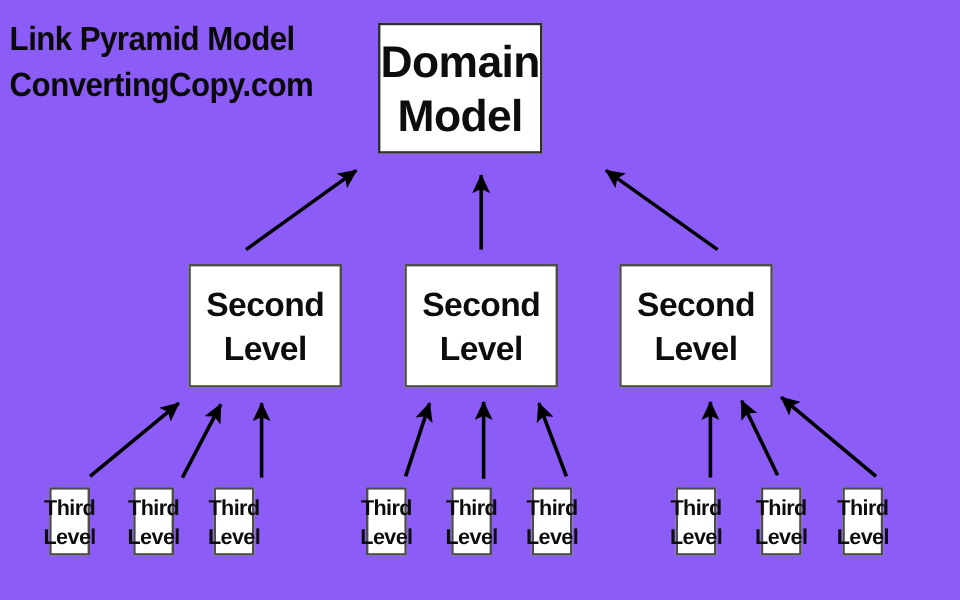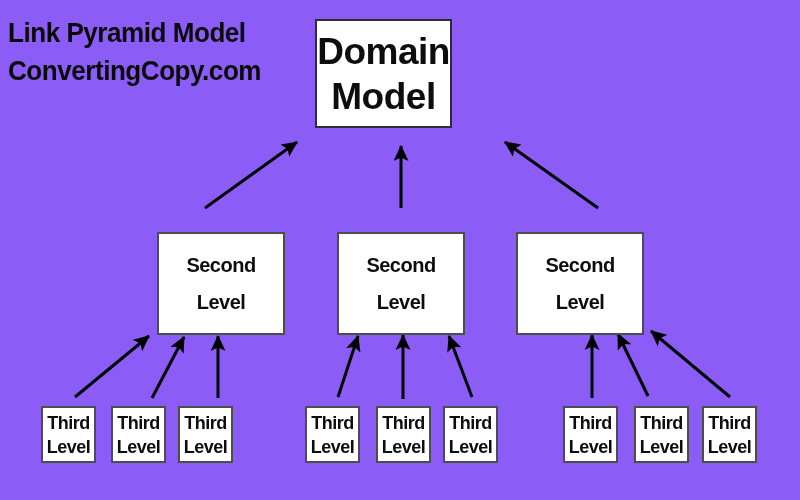--- a/index.html
+++ b/index.html
@@ -52,30 +52,29 @@
     left: 315px; top: 19px;
     width: 137px; height: 109px;
     border: 2px solid #2e2e2e;
     font-size: 37px;
     line-height: 45px;
   }
   .box-second {
     top: 220px;
     width: 128px; height: 103px;
     border: 2px solid #4d4d4d;
-    font-size: 20px;
+    font-size: 28px;
     line-height: 37px;
-    margin-top: 12px;
   }
   .second-1 { left: 157px; }
   .second-2 { left: 337px; }
   .second-3 { left: 516px; }
   .box-third {
     top: 406px;
-    width: 55px; height: 57px;
+    width: 34px; height: 57px;
     border: 2px solid #4d4d4d;
     font-size: 18px;
     line-height: 24px;
   }
   .third-1 { left: 41px; }
   .third-2 { left: 111px; }
   .third-3 { left: 178px; }
   .third-4 { left: 305px; }
   .third-5 { left: 376px; }
   .third-6 { left: 443px; }

